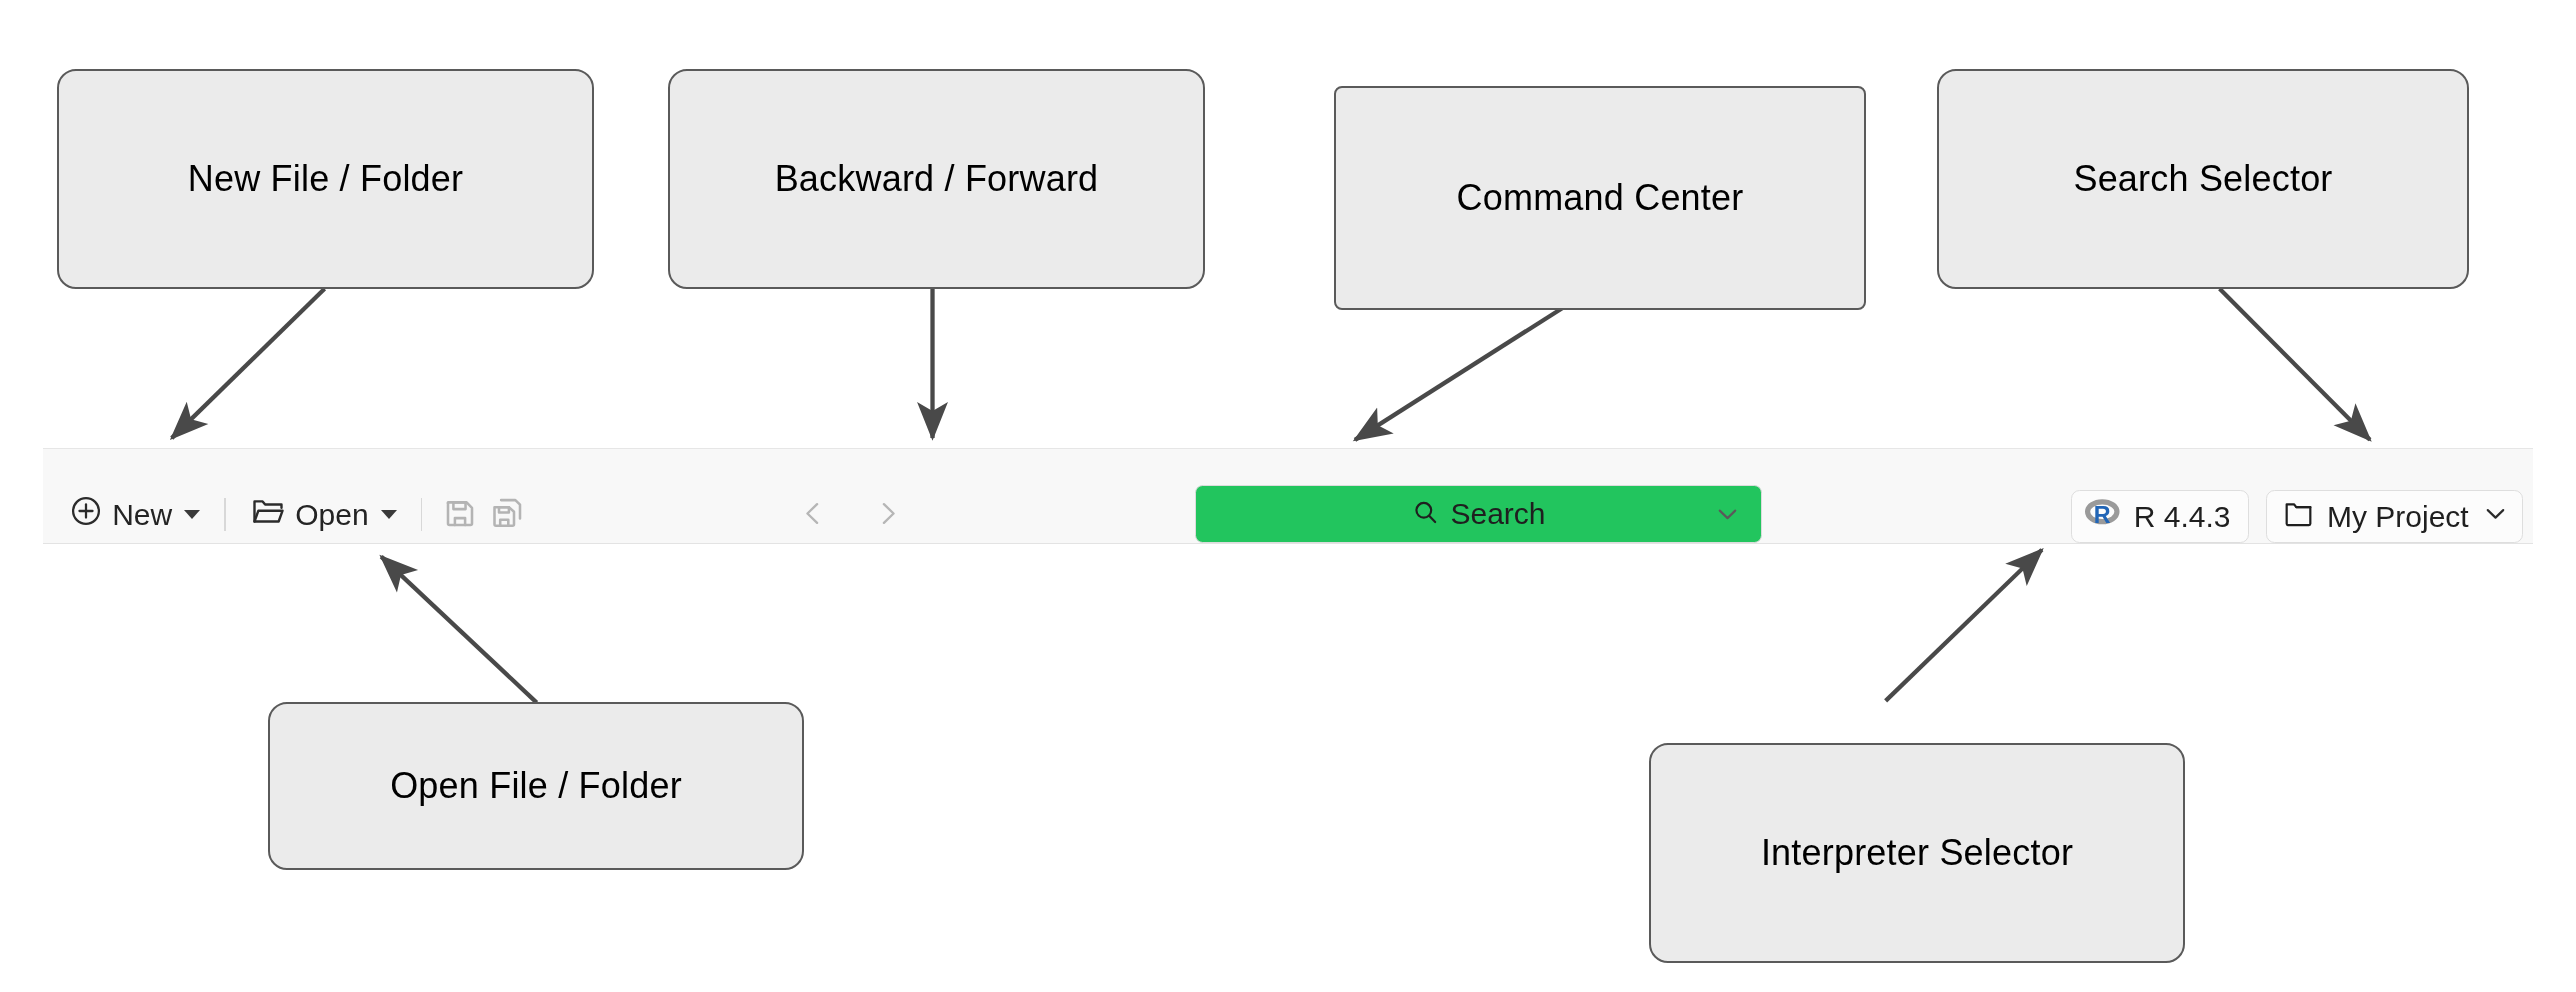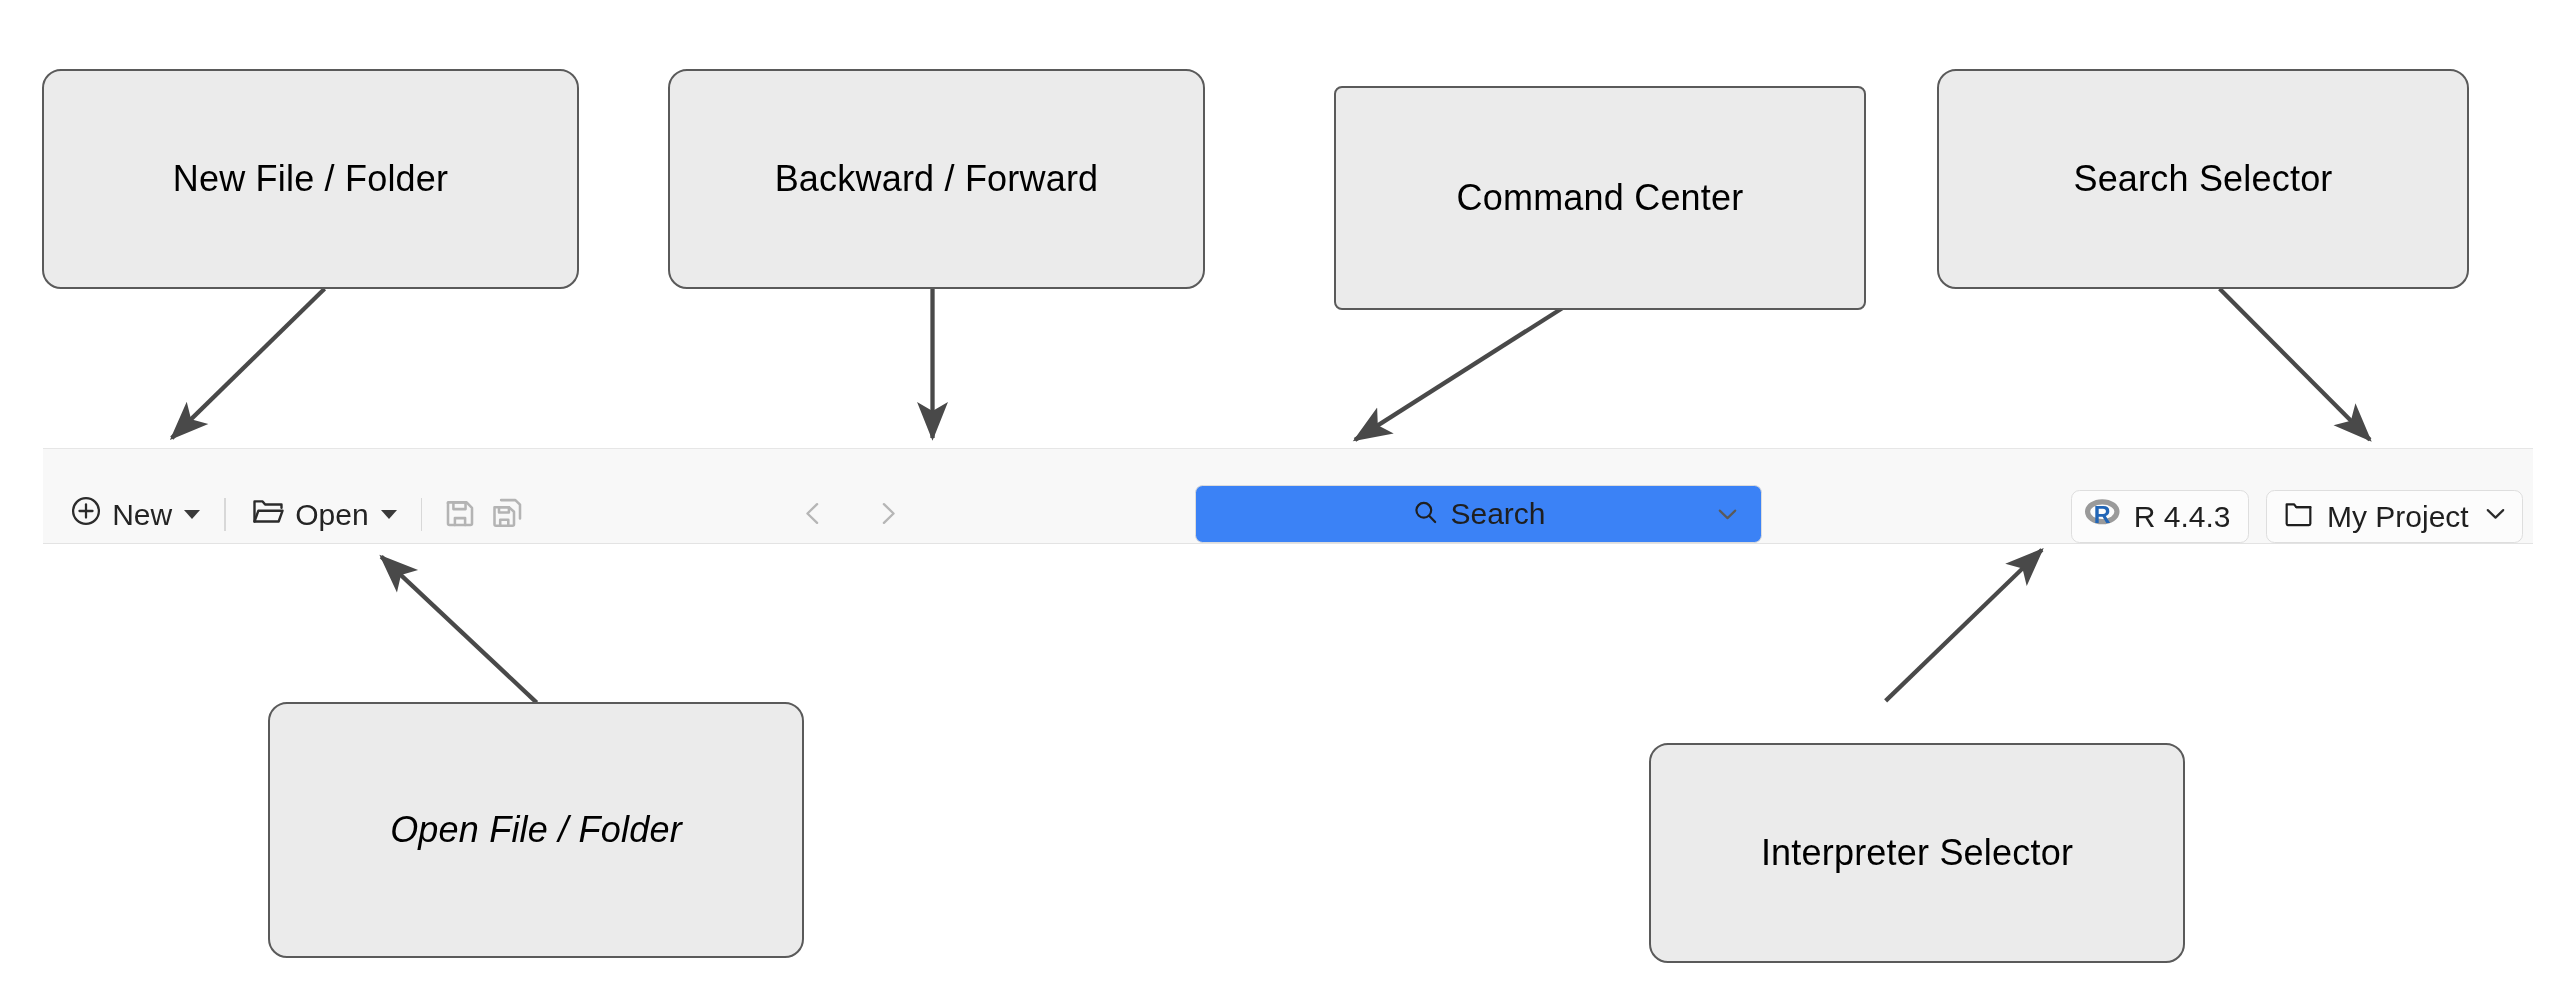--- a/index.html
+++ b/index.html
@@ -122,21 +122,21 @@
     align-items: center;
     gap: 26px;
     margin-left: 258px;
   }
 
   
   #command-center {
     box-sizing: border-box;
     width: 567px;
     height: 58px;
-    background: #3b82f6;
+    background: #22c55e;
     border: 1.7px solid #dcdcdc;
     border-radius: 7.7px;
     display: flex;
     align-items: center;
     justify-content: center;
     position: relative;
     margin-left: -26px;
   }
   #command-center .cc-inner {
     display: flex;
@@ -191,37 +191,37 @@
 
     <line x1="1855" y1="336" x2="1578" y2="512" stroke="#494949" stroke-width="5" marker-end="url(#ah)"></line>
 
     <line x1="2585" y1="336" x2="2760" y2="512" stroke="#494949" stroke-width="5" marker-end="url(#ah)"></line>
 
     <line x1="625" y1="818" x2="444" y2="648" stroke="#494949" stroke-width="5" marker-end="url(#ah)"></line>
 
     <line x1="2196" y1="816" x2="2378" y2="640" stroke="#494949" stroke-width="5" marker-end="url(#ah)"></line>
   </svg>
 
-  <div class="callout" id="callout-new-file-folder" style="left:42px; top:69px; width:537px; height:220px;">
+  <div class="callout" id="callout-new-file-folder" style="left:57px; top:69px; width:537px; height:220px;">
     <span>New File / Folder</span>
   </div>
 
   <div class="callout" id="callout-backward-forward" style="left:668px; top:69px; width:537px; height:220px;">
     <span>Backward / Forward</span>
   </div>
 
   <div class="callout" id="callout-command-center" style="left:1334px; top:86px; width:532px; height:224px;border-radius:8px;">
     <span>Command Center</span>
   </div>
 
   <div class="callout" id="callout-folder-selector" style="left:1937px; top:69px; width:532px; height:220px;">
     <span>Search Selector</span>
   </div>
 
-  <div class="callout" id="callout-open-file-folder" style="left:268px; top:702px; width:536px; height:256px;font-style:italic;">
+  <div class="callout" id="callout-open-file-folder" style="left:268px; top:702px; width:536px; height:168px;">
     <span>Open File / Folder</span>
   </div>
 
   <div class="callout" id="callout-interpreter-selector" style="left:1649px; top:743px; width:536px; height:220px;">
     <span>Interpreter Selector</span>
   </div>
 
   <div id="toolbar">
 
     <div class="tb-left">

